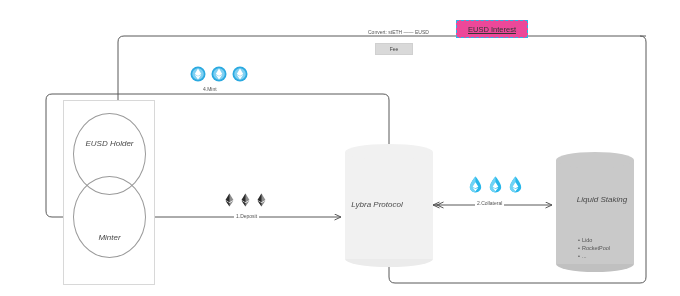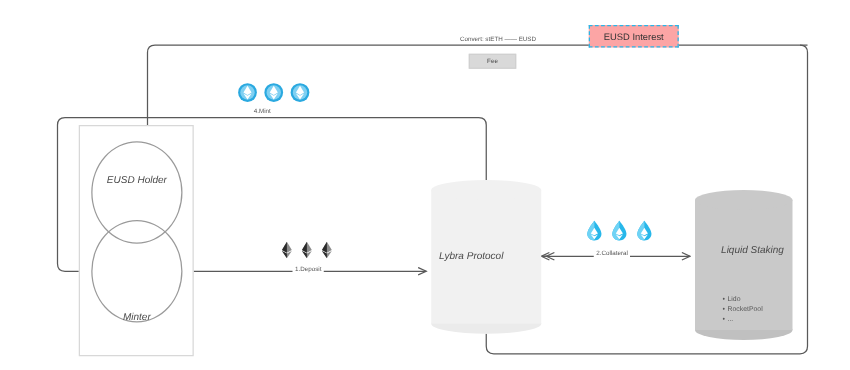--- a/index.html
+++ b/index.html
@@ -10,21 +10,21 @@
   .node-text{position:absolute;text-align:center;color:#4a4a4a;font-style:italic;}
 
   
   #actor-box{position:absolute;left:63px;top:100px;width:92px;height:185px;
              border:1px solid #d8d8d8;background:#fff;box-sizing:border-box;}
   
   .venn{position:absolute;border:1px solid #9a9a9a;border-radius:50%;background:transparent;box-sizing:border-box;}
   #venn-holder{left:73px;top:113px;width:73px;height:82px;}
   #venn-minter{left:73px;top:176px;width:73px;height:82px;}
   #holder-label{left:73px;top:139px;width:73px;font-size:8px;}
-  #minter-label{left:73px;top:249px;width:73px;font-size:8px;}
+  #minter-label{left:73px;top:233px;width:73px;font-size:8px;}
 
   
   .cyl{position:absolute;}
   .cyl .body{position:absolute;left:0;right:0;top:8px;bottom:8px;}
   .cyl .top{position:absolute;left:0;right:0;top:0;height:16px;border-radius:50%;}
   .cyl .bot{position:absolute;left:0;right:0;bottom:0;height:16px;border-radius:50%;}
   #cyl-lybra{left:345px;top:144px;width:88px;height:123px;}
   #cyl-lybra .body,#cyl-lybra .top{background:#f1f1f1;}
   #cyl-lybra .bot{background:#ebebeb;}
   #lybra-label{left:345px;top:200px;width:64px;font-size:8px;}
@@ -41,23 +41,23 @@
   #lbl-convert{left:366px;top:29px;font-size:5px;color:#555;background:#fff;padding:0 2px;}
   #lbl-mint{left:201px;top:86px;font-size:5px;color:#555;background:#fff;padding:0 2px;}
   #lbl-deposit{left:234px;top:213px;font-size:5px;color:#555;background:#fff;padding:0 2px;}
   #lbl-collateral{left:475px;top:200px;font-size:5px;color:#555;background:#fff;padding:0 2px;}
 
   
   #fee-chip{position:absolute;left:375px;top:43px;width:38px;height:12px;background:#d9d9d9;
             border:1px solid #d0d0d0;box-sizing:border-box;font-size:5px;color:#444;
             display:flex;align-items:center;justify-content:center;}
   
-  #interest-box{position:absolute;left:471px;top:20px;width:72px;height:18px;
-                border:1.4px dashed #29b6e8;box-sizing:border-box;background:#fca5a5;
-                display:flex;align-items:center;justify-content:center;font-size:7.5px;color:#333;}
+  #interest-box{position:absolute;left:456px;top:20px;width:72px;height:18px;
+                border:1.4px dashed #29b6e8;box-sizing:border-box;background:#ec4899;
+                display:flex;align-items:center;justify-content:center;font-size:7.5px;color:#333;text-decoration:underline;}
 
   
   .icon-row{position:absolute;display:flex;gap:5px;}
   #row-eth-blue{left:190px;top:66px;}
   #row-eth-grey{left:224px;top:193px;}
   #row-drops{left:468px;top:176px;}
   .ico{width:16px;height:16px;display:block;}
   #row-eth-grey .ico{width:11px;height:14px;}
   #row-drops .ico{width:15px;height:17px;}
 </style>

